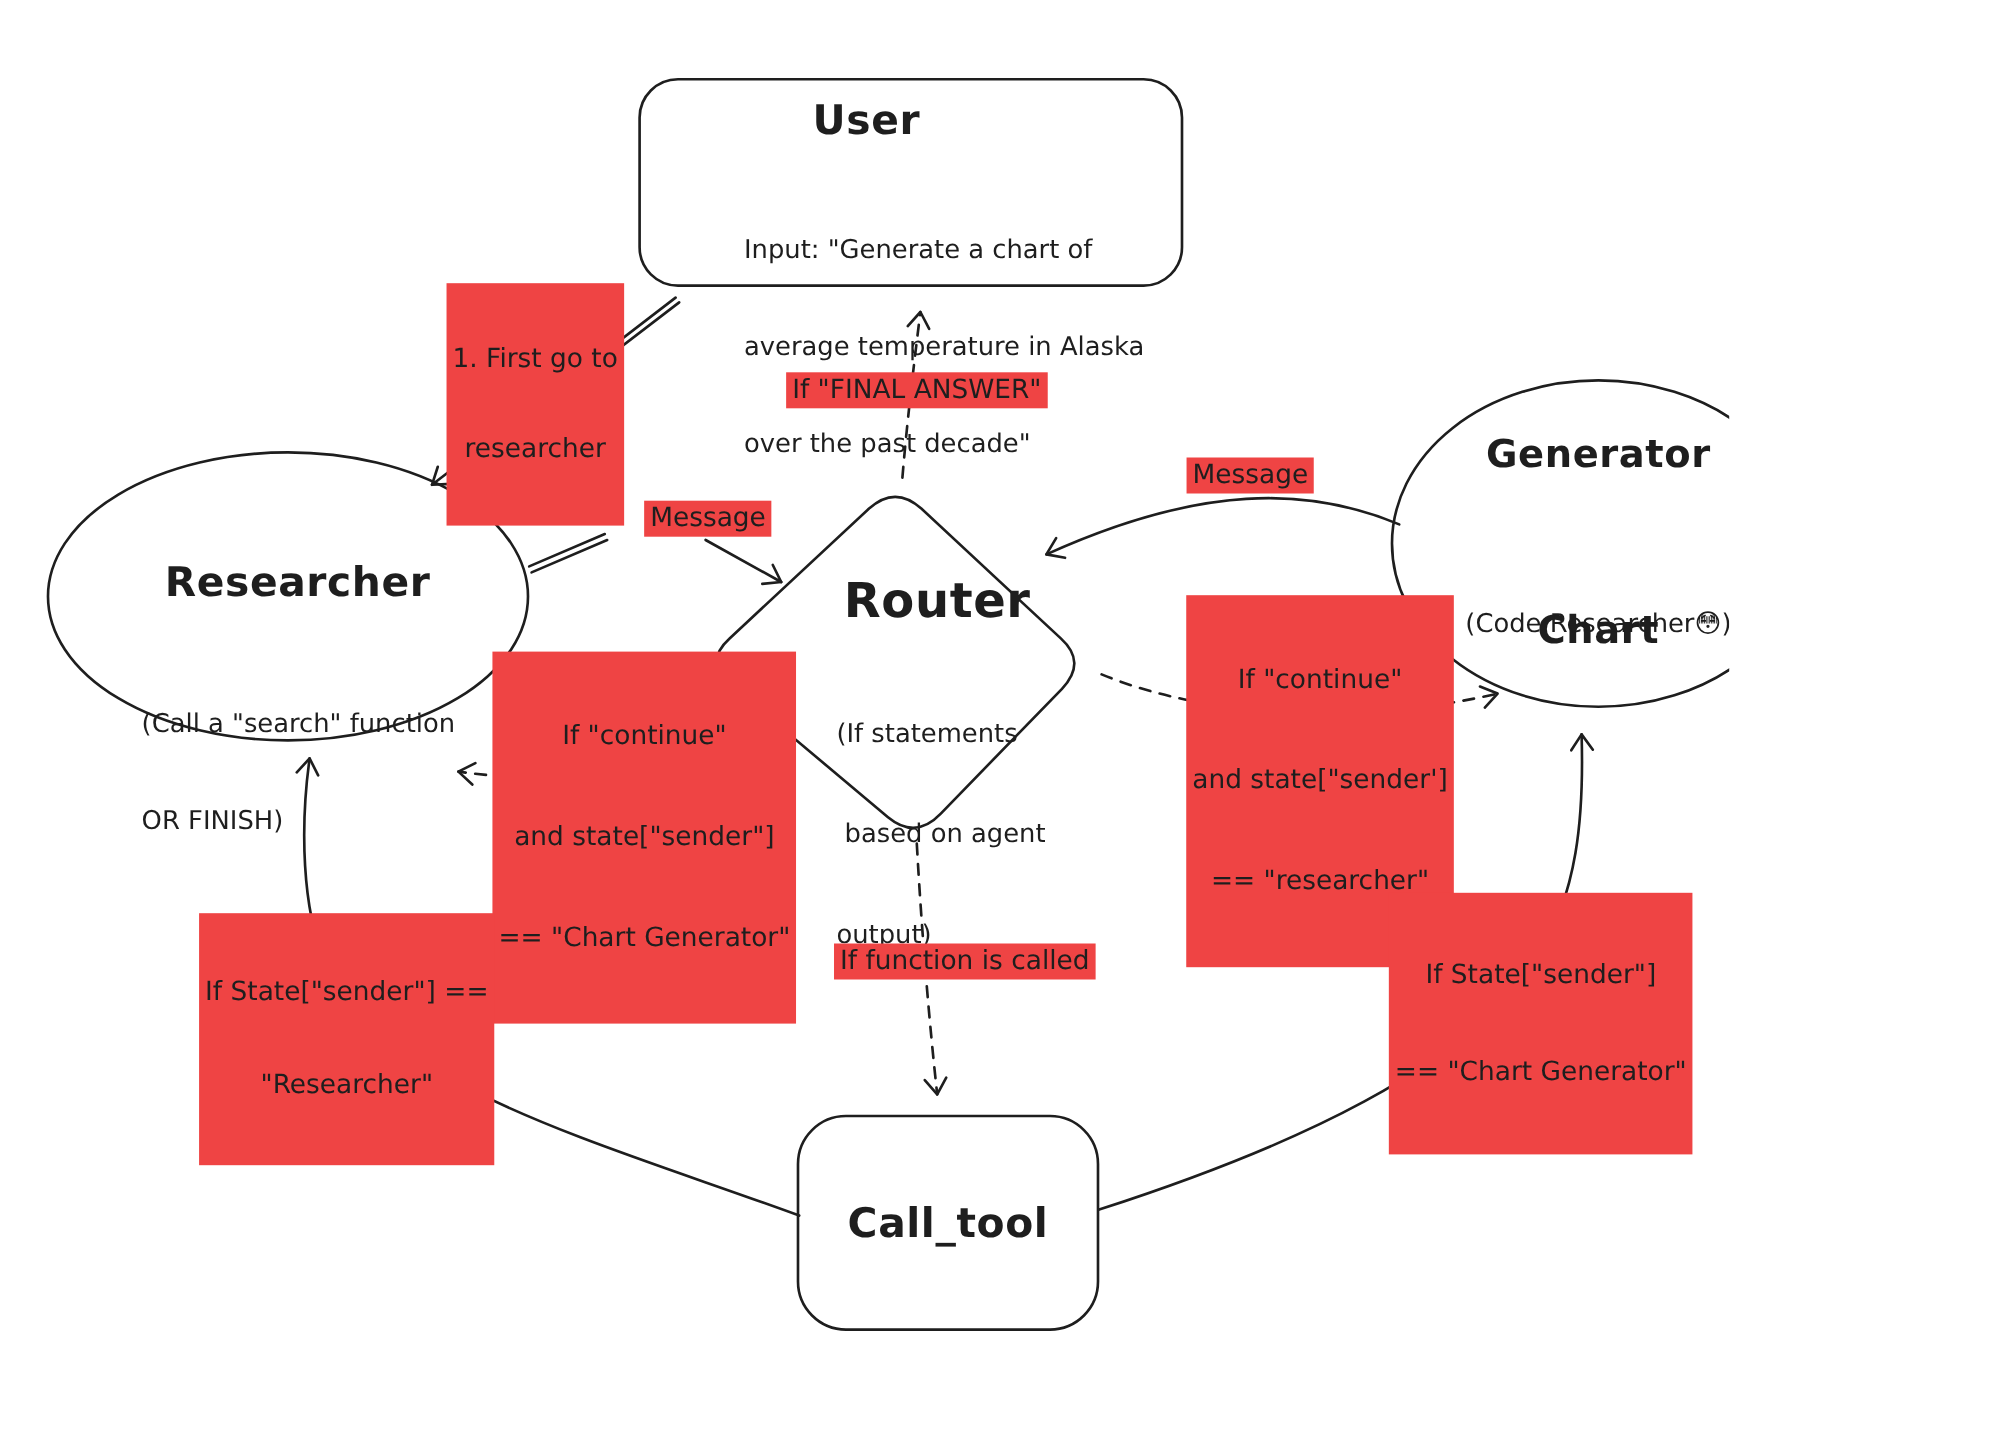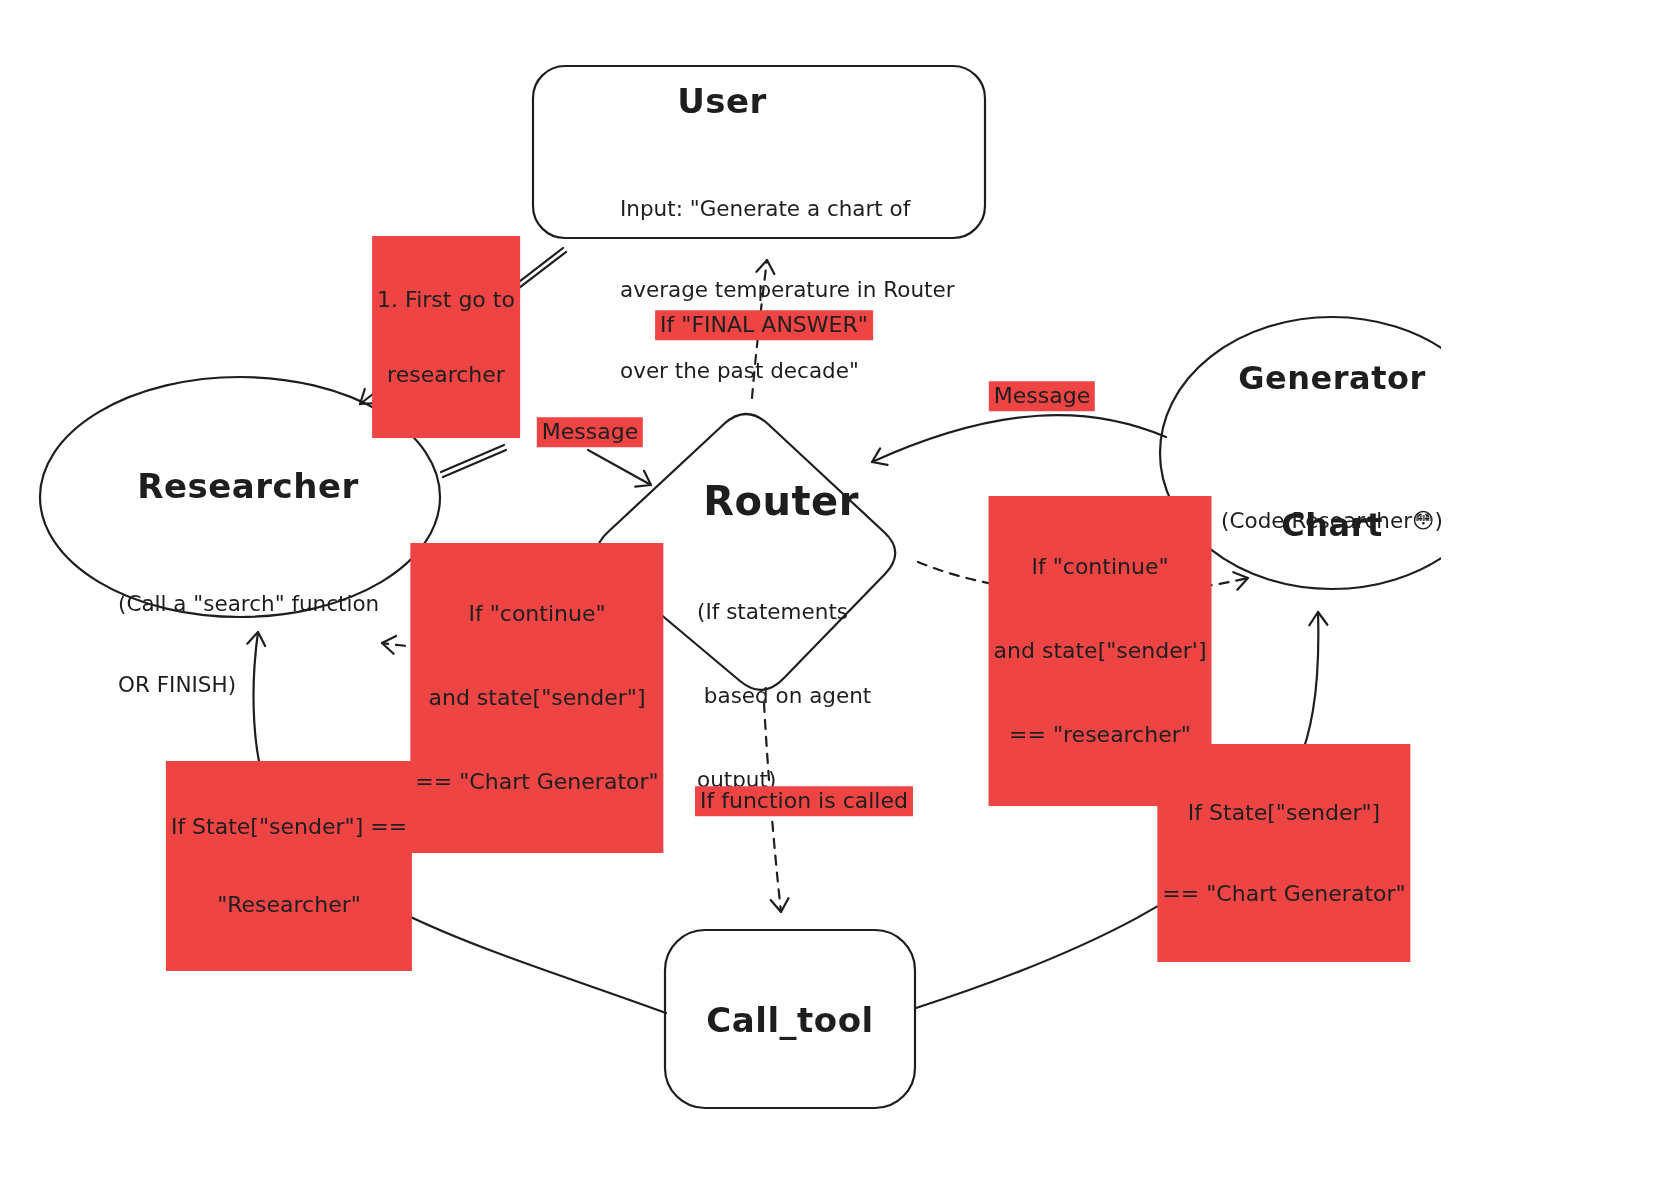--- a/index.html
+++ b/index.html
@@ -71,21 +71,21 @@
         <path d="M 918 562 C 1010 600, 1140 603, 1248 578" marker-end="url(#arrow)"></path>
         <path d="M 764 703 C 768 775, 774 848, 781 912" marker-end="url(#arrow)"></path>
       </g>
     </g>
   </svg>
 
   <div class="label node-title" style="left:722px; top:101px;">User</div>
 
   <div class="label tl node-body" style="left:620px; top:141px;">
     <div>Input: "Generate a chart of</div>
-    <div>average temperature in Router</div>
+    <div>average temperature in Alaska</div>
     <div>over the past decade"</div>
   </div>
 
   <div class="label node-title" style="left:248px; top:486px;">Researcher</div>
 
   <div class="label tl node-body" style="left:118px; top:536px;">
     <div>(Call a "search" function</div>
     <div>OR FINISH)</div>
   </div>
 

